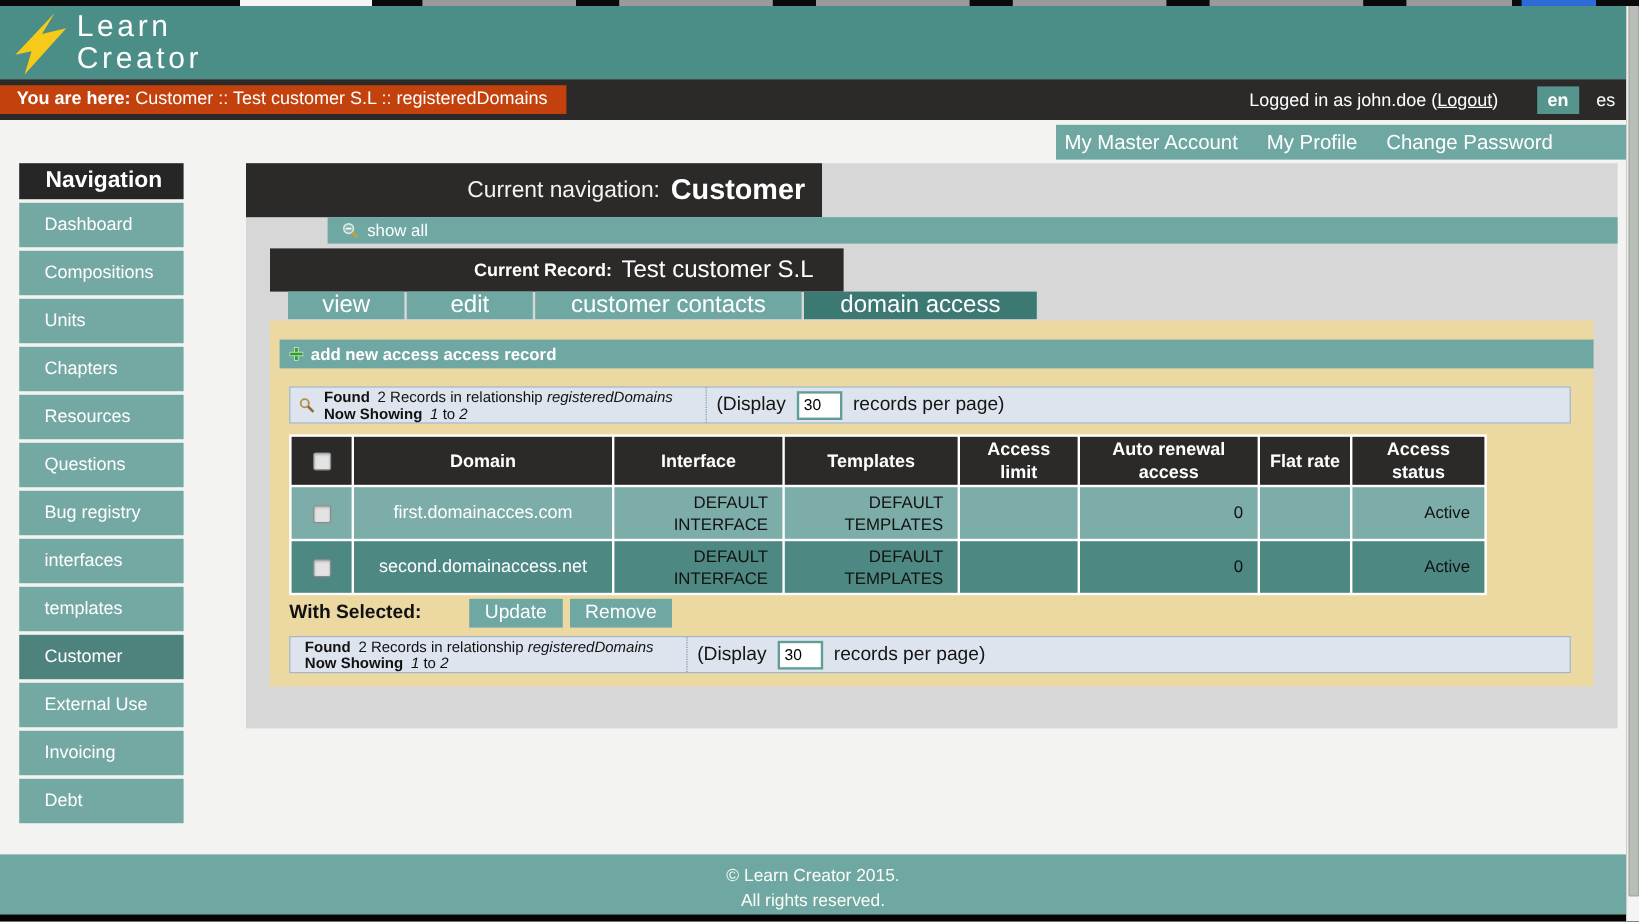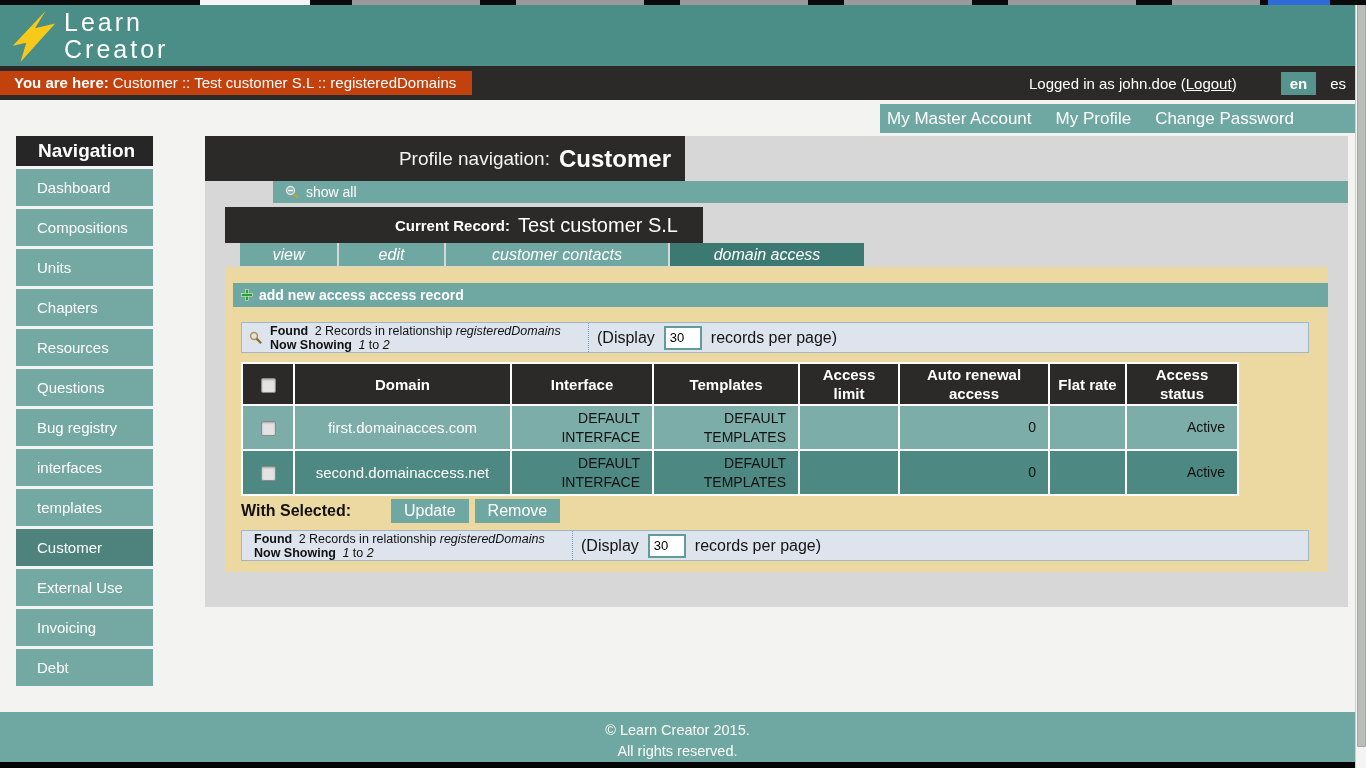--- a/index.html
+++ b/index.html
@@ -15,21 +15,21 @@
   .logo-bolt{position:absolute;left:10px;top:4px;width:48px;height:54px;}
   .logo-text{position:absolute;left:64px;top:4px;color:#fff;font-size:25px;letter-spacing:3px;line-height:27px;font-weight:400;}
 
   
   .dark-bar{position:absolute;left:0;top:66px;width:1366px;height:34px;background:#2b2a29;}
   .breadcrumb-box{position:absolute;left:0;top:5px;height:24px;background:#c2410c;color:#fff;
     font-size:15px;line-height:24px;padding:0 16px 0 14px;white-space:nowrap;}
   .breadcrumb-box b{margin-right:4px;}
   .session-box{position:absolute;right:20px;top:0;height:34px;display:flex;align-items:center;color:#fff;font-size:15px;}
   .session-box a{color:#fff;text-decoration:underline;}
-  .lang-en{background:#55958e;color:#fff;font-weight:bold;padding:3px 9px;margin-left:44px;font-size:15px;}
+  .lang-en{background:#55958e;color:#fff;font-weight:bold;padding:3px 9px;margin-left:32px;font-size:15px;}
   .lang-es{margin-left:14px;font-size:15px;color:#fff;}
 
   
   .account-menu{position:absolute;left:880px;top:104px;width:477px;height:29px;background:#6fa8a2;
     display:flex;align-items:center;gap:24px;padding-left:7px;box-sizing:border-box;}
   .account-menu .mi{color:#fff;font-size:17px;white-space:nowrap;cursor:pointer;}
 
   
   .sidebar{position:absolute;left:16px;top:136px;width:137px;}
   .sidebar-title{background:#262626;color:#fff;font-weight:bold;font-size:19px;height:30px;line-height:30px;padding-left:22px;}
@@ -43,21 +43,21 @@
   .curnav-bar .lbl{font-size:19px;}
   .curnav-bar .val{font-size:24px;font-weight:bold;color:#fff;margin-left:9px;}
   .showall-bar{position:absolute;left:24px;top:45px;right:0;height:22px;background:#6fa8a2;color:#fff;
     display:flex;align-items:center;font-size:14px;padding-left:12px;cursor:pointer;margin-left:44px;}
   .showall-bar svg{margin-right:7px;}
   .record-bar{position:absolute;left:20px;top:71px;width:478px;height:36px;background:#2b2a29;color:#fff;
     display:flex;align-items:center;justify-content:flex-end;padding-right:25px;box-sizing:border-box;}
   .record-bar .lbl{font-size:15px;font-weight:bold;}
   .record-bar .val{font-size:20px;margin-left:8px;font-weight:400;}
   .tabs-row{position:absolute;left:35px;top:107px;height:23px;display:flex;gap:2px;}
-  .tab{background:#6fa8a2;color:#fff;font-size:16px;display:flex;align-items:center;justify-content:center;cursor:pointer;font-style:italic;}
+  .tab{background:#6fa8a2;color:#fff;font-size:20px;display:flex;align-items:center;justify-content:center;cursor:pointer;}
   .tab.active{background:#3d7973;}
   .tab.t0{width:97px;}.tab.t1{width:105px;}.tab.t2{width:194px;}.tab.t3{width:222px;}
 
   
   .tan{position:absolute;left:20px;top:131px;width:1103px;height:305px;background:#ecd9a2;}
   .add-bar{position:absolute;left:8px;top:16px;right:0;height:24px;background:#6fa8a2;color:#fff;
     display:flex;align-items:center;font-size:14px;font-weight:600;padding-left:8px;cursor:pointer;}
   .add-bar svg{margin-right:6px;}
 
   .pagebar{position:absolute;left:16px;width:1068px;height:31px;background:#dde4ee;border:1px solid #a3b6c4;
@@ -157,21 +157,21 @@
     <div class="side-item">templates</div>
     <div class="side-item active">Customer</div>
     <div class="side-item">External Use</div>
     <div class="side-item">Invoicing</div>
     <div class="side-item">Debt</div>
   </div>
 
   <div class="content">
 
     <div class="curnav-bar">
-      <span class="lbl">Profile navigation:</span>
+      <span class="lbl">Current navigation:</span>
       <span class="val">Customer</span>
     </div>
 
     <div class="showall-bar">
       <svg width="14" height="14" viewBox="0 0 14 14">
         <circle cx="5.5" cy="5.5" r="4" fill="rgba(255,255,255,0.15)" stroke="#e3e3e3" stroke-width="1.4"></circle>
         <line x1="3.2" y1="5.5" x2="7.8" y2="5.5" stroke="#ffffff" stroke-width="1.4"></line>
         <line x1="8.6" y1="8.6" x2="12.6" y2="12.6" stroke="#c9a227" stroke-width="2"></line>
       </svg>
       <span>show all</span>

